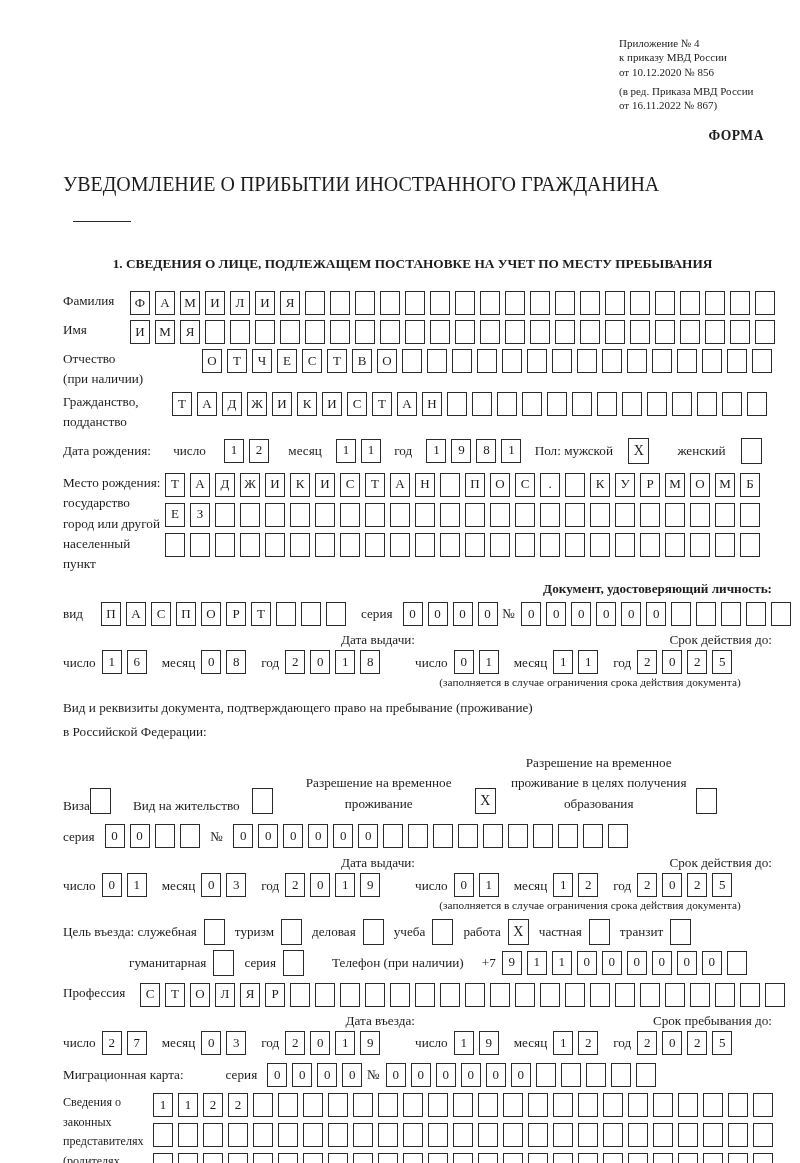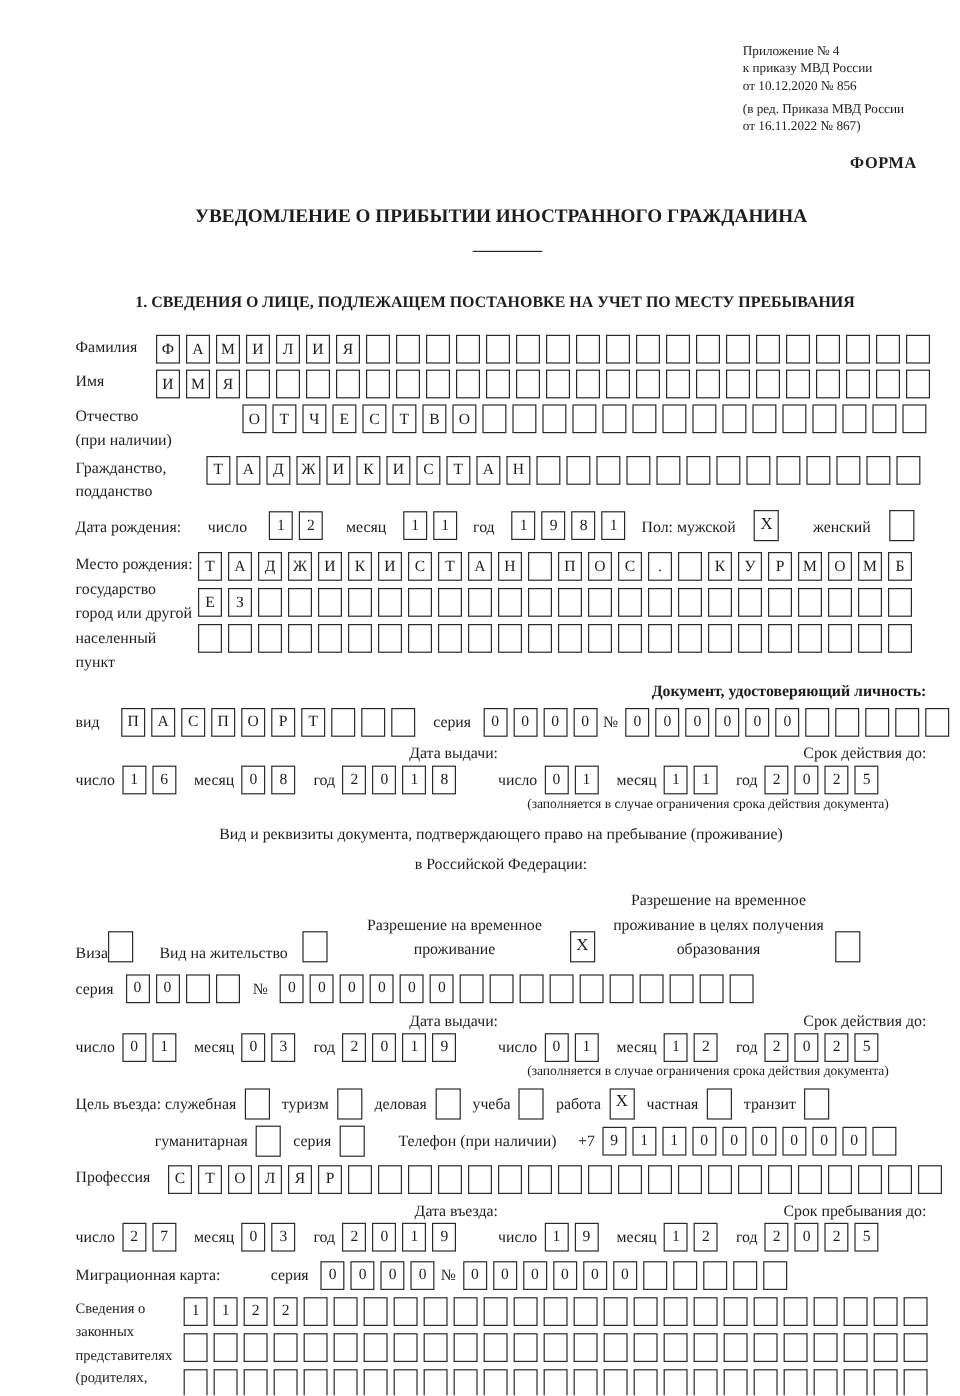--- a/index.html
+++ b/index.html
@@ -6,21 +6,21 @@
   .page{
     width:800px;height:1163px;background:#fff;box-sizing:border-box;
     font-family:"Liberation Serif","DejaVu Serif",serif;color:#1d1d1d;
     padding:36px 28px 0 63px;overflow:hidden;font-size:13.2px;line-height:1.3;
   }
   
   .annex{margin-left:556px;font-size:11px;line-height:1.3;}
   .annex .gap{height:5px;}
   .form-label{text-align:right;font-weight:bold;margin-top:15px;margin-right:8px;font-size:13.6px;letter-spacing:.5px;}
   
-  .title{margin-top:24px;text-align:center;font-weight:bold;font-size:16px;line-height:1.55;}
+  .title{margin-top:24px;text-align:left;font-weight:normal;font-size:20px;line-height:1.55;}
   .blankline{display:inline-block;width:58px;border-bottom:1.7px solid #2a2a2a;height:12px;margin-left:10px;}
   .sec-heading{margin-top:24px;margin-left:-10px;text-align:center;font-weight:bold;font-size:13.3px;}
   
   .frow{display:flex;align-items:flex-start;margin-bottom:5px;}
   .flabel{flex:none;line-height:1.5;}
   .w67{width:67px;}
   .w139{width:139px;}
   .w109{width:109px;}
   .w102{width:102px;line-height:1.55;}
   .w90{width:90px;font-size:12.1px;line-height:1.62;}
@@ -400,21 +400,21 @@
       <span class="cells">
           <span class="cell">2</span>
           <span class="cell">0</span>
           <span class="cell">2</span>
           <span class="cell">5</span>
         </span>
     </div>
   </div>
   <div class="note note-right">(заполняется в случае ограничения срока действия документа)</div>
 
-  <div style="line-height:1.85;text-align:center;">
+  <div style="line-height:1.85;">
     <div>Вид и реквизиты документа, подтверждающего право на пребывание (проживание)</div>
     <div>в Российской Федерации:</div>
   </div>
 
   <div class="frow permits">
     <span class="lbl">Виза</span>
     <span class="checkbox"></span>
     <span class="lbl" style="margin-left:22px;">Вид на жительство</span>
     <span class="checkbox" style="margin-left:12px;"></span>
     <span class="opt-text" style="width:176px;margin-left:18px;">Разрешение на временное проживание</span>

